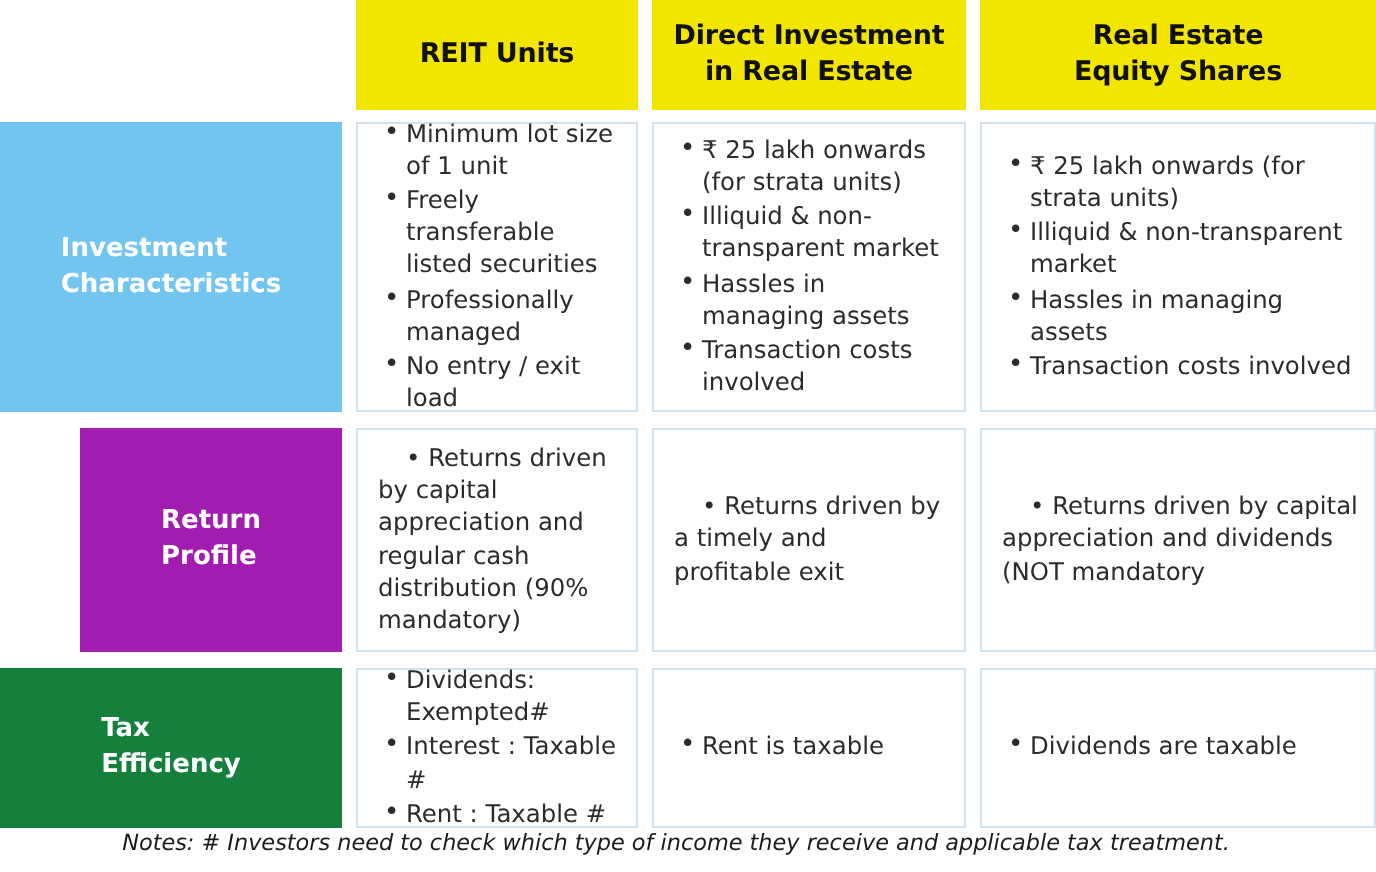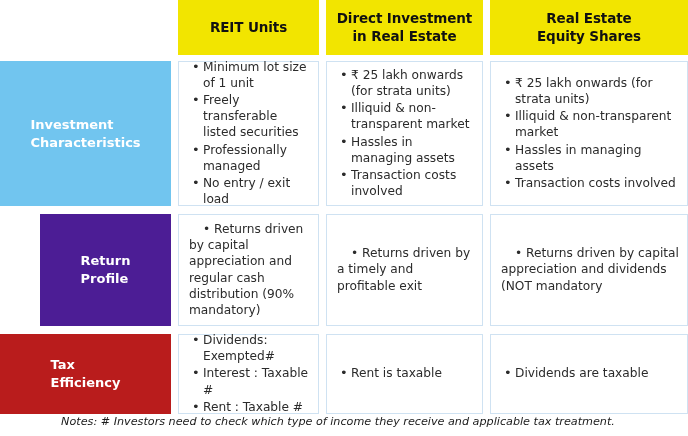--- a/index.html
+++ b/index.html
@@ -58,22 +58,22 @@
     align-items: center;
     justify-content: center;
     color: #ffffff;
     font-weight: bold;
     font-size: 13px;
     line-height: 1.35;
     box-sizing: border-box;
     padding: 4px;
   }
   .rowlabel.lvl1 { background: #71c5ef; }
-  .rowlabel.lvl2 { background: #4c1d95; margin-left: 40px; }
-  .rowlabel.lvl3 { background: #b91c1c; }
+  .rowlabel.lvl2 { background: #a21caf; margin-left: 40px; }
+  .rowlabel.lvl3 { background: #15803d; }
 
   
   .cell {
     background: #ffffff;
     border: 1px solid #cfe2f2;
     box-sizing: border-box;
     display: flex;
     flex-direction: column;
     justify-content: center;
     padding: 6px 8px 6px 10px;

